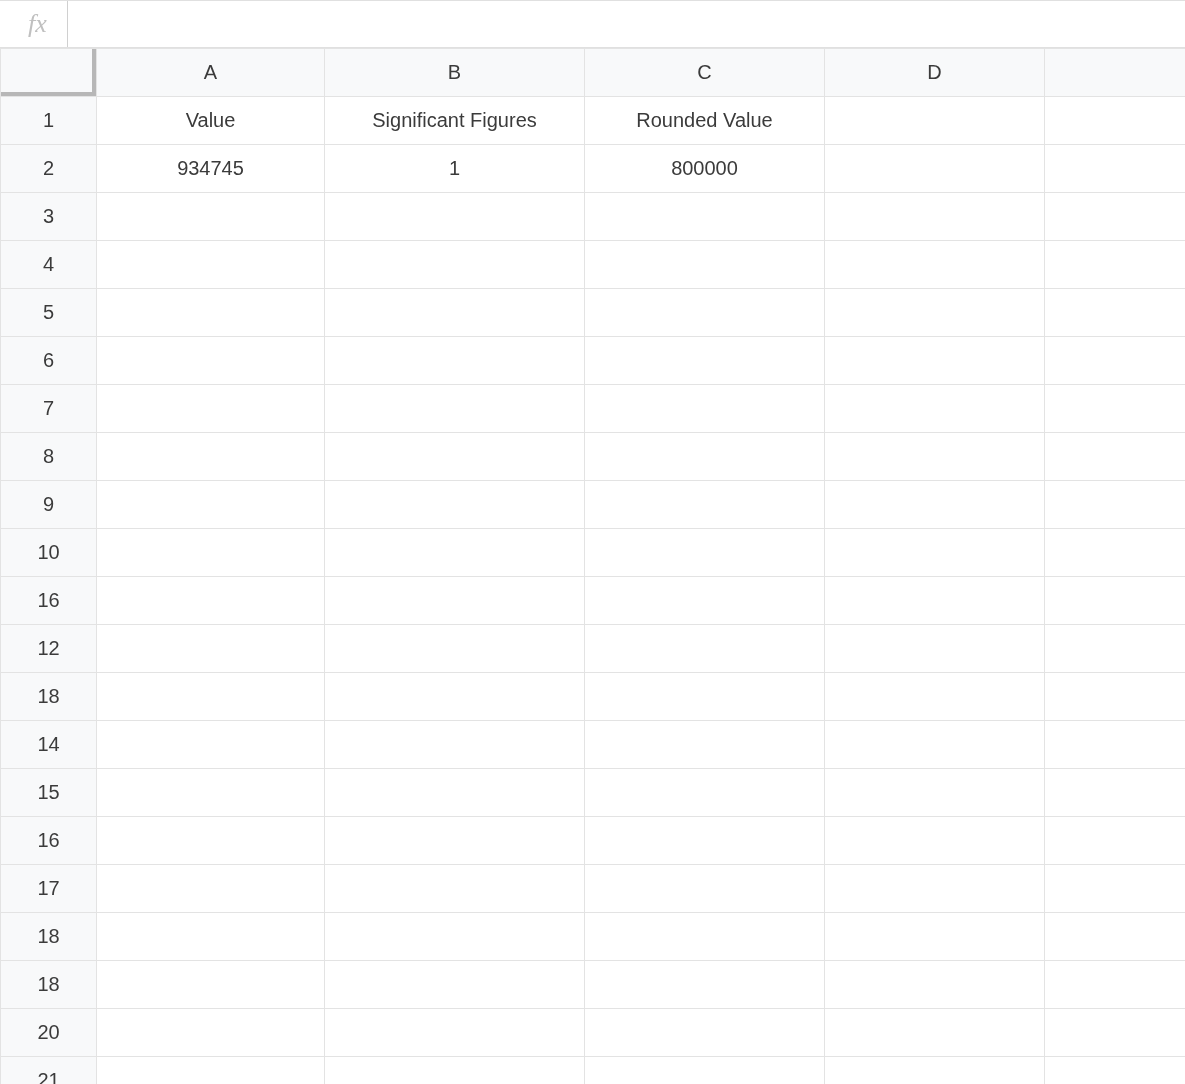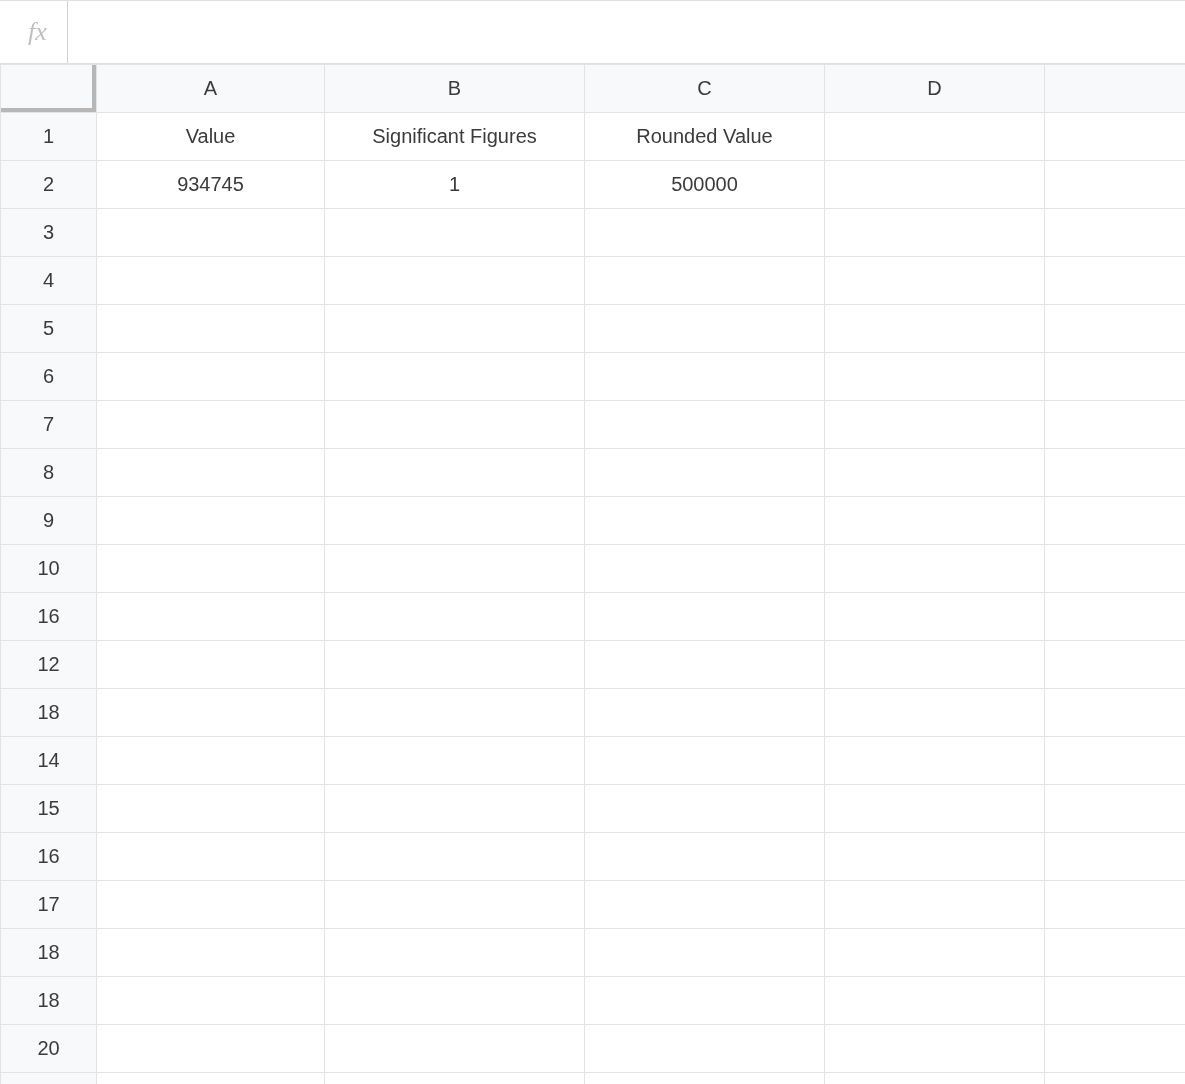--- a/index.html
+++ b/index.html
@@ -7,21 +7,21 @@
     font-family: Arial, sans-serif;
     font-size: 14px;
     background: #fff;
     width: 1185px;
     height: 1084px;
     overflow: hidden;
   }
   .formula-bar {
     display: flex;
     align-items: center;
-    height: 64px;
+    height: 48px;
     border-top: 1px solid #e0e0e0;
     border-bottom: 1px solid #e0e0e0;
     padding-left: 28px;
   }
   .fx-label {
     font-family: Georgia, 'Times New Roman', serif;
     font-style: italic;
     font-size: 26px;
     color: #c0c0c0;
     margin-right: 20px;
@@ -128,21 +128,21 @@
           <td class="data bold">Value</td>
           <td class="data bold">Significant Figures</td>
           <td class="data bold">Rounded Value</td>
           <td class="data"></td>
           <td class="data"></td>
         </tr>
         <tr>
           <th class="row-head">2</th>
           <td class="data val">934745</td>
           <td class="data val">1</td>
-          <td class="data val">500000</td>
+          <td class="data val">800000</td>
           <td class="data"></td>
           <td class="data"></td>
         </tr>
         <tr>
           <th class="row-head">3</th>
           <td class="data"></td>
           <td class="data"></td>
           <td class="data"></td>
           <td class="data"></td>
           <td class="data"></td>

